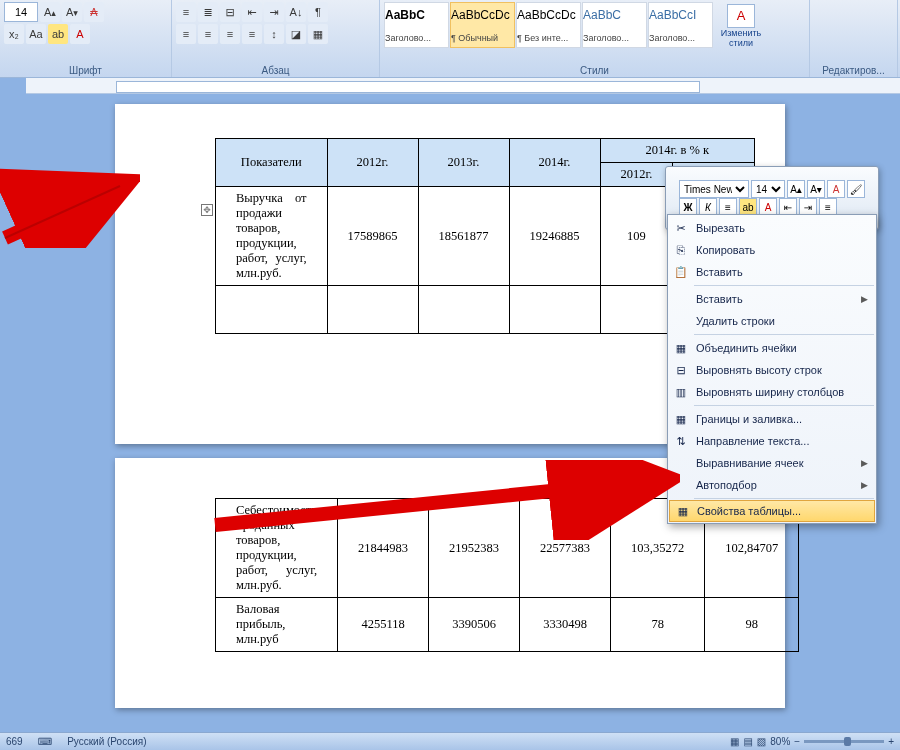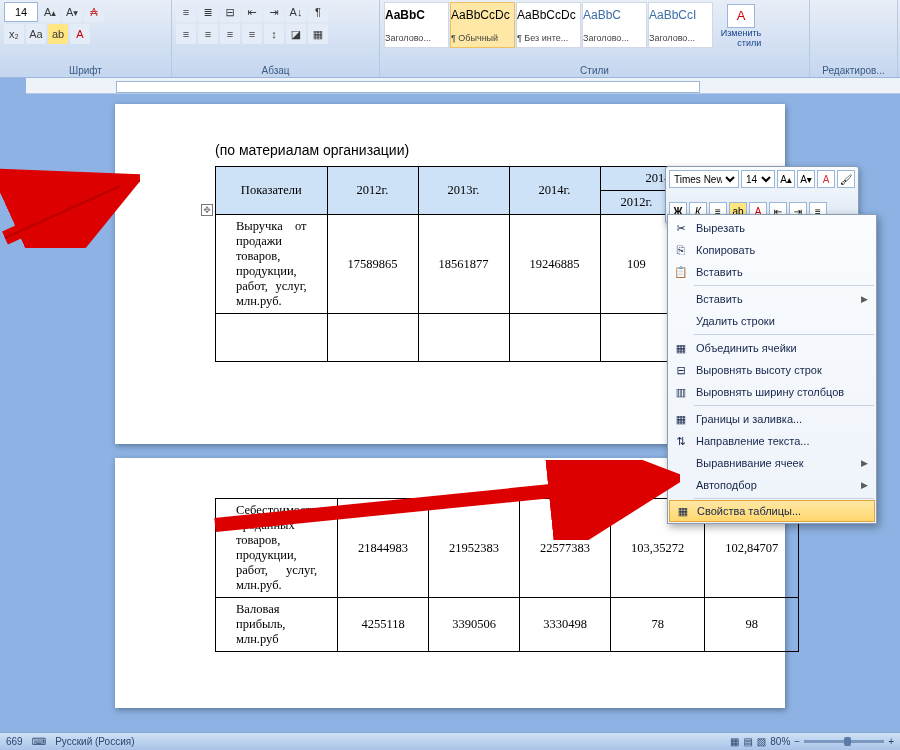--- a/index.html
+++ b/index.html
@@ -23,26 +23,26 @@
 .ruler::before{content:"";position:absolute;left:90px;right:200px;top:3px;height:10px;background:#fff;border:1px solid #9bb6d9}
 .page{background:#fff;width:670px;margin:10px auto 14px;box-shadow:1px 2px 6px rgba(0,0,0,.35);padding:0 0 0 0;position:relative}
 .page-inner{padding:18px 20px 12px 100px;font-family:"Times New Roman",serif;font-size:14px;color:#000}
 .cap{display:inline-block;margin:4px 0 8px}
 .tbl{border-collapse:collapse;width:540px}
 .tbl th,.tbl td{border:1px solid #000;padding:4px 20px;font-size:12.5px;font-family:"Times New Roman",serif;text-align:center;vertical-align:middle}
 .tbl th{background:#cde2f7;font-weight:normal}
 .tbl td.lbl{text-align:justify}
 .pgnum{text-align:center;color:#888;font-size:11px;margin:14px 0 4px}
 .page2 .page-inner{padding-top:40px}
-.statusbar{position:absolute;bottom:0;left:0;right:0;height:18px;background:linear-gradient(#cfe0f5,#a9c4e8);border-top:1px solid #8aa8d0;display:flex;align-items:center;font-size:10px;color:#2a456e;padding:0 6px;gap:9px}
+.statusbar{position:absolute;bottom:0;left:0;right:0;height:18px;background:linear-gradient(#cfe0f5,#a9c4e8);border-top:1px solid #8aa8d0;display:flex;align-items:center;font-size:10px;color:#2a456e;padding:0 6px;gap:15px}
 .zoom{margin-left:auto;display:flex;align-items:center;gap:4px}
 .slider{width:80px;height:3px;background:#7a98c0;position:relative}
 .slider::after{content:"";position:absolute;left:50%;top:-3px;width:7px;height:9px;background:#5b7aa6;border-radius:2px}
 
-.mini-toolbar{position:absolute;background:linear-gradient(#fafcfe,#dde7f3);border:1px solid #8a9db6;border-radius:3px;box-shadow:1px 2px 6px rgba(0,0,0,.3);padding:3px;display:flex;flex-direction:column;gap:14px}
+.mini-toolbar{position:absolute;background:linear-gradient(#fafcfe,#dde7f3);border:1px solid #8a9db6;border-radius:3px;box-shadow:1px 2px 6px rgba(0,0,0,.3);padding:13px;display:flex;flex-direction:column;gap:0}
 .mini-toolbar .row{display:flex;gap:2px;align-items:center}
 .mini-toolbar select,.mini-toolbar .mini{height:18px;font-size:10px;border:1px solid #9bb6d9;background:#fff}
 .mini{width:18px;display:flex;align-items:center;justify-content:center}
 
 .ctx-menu{position:absolute;width:210px;background:linear-gradient(#fafcfe,#eef3fa);border:1px solid #8a9db6;box-shadow:2px 3px 8px rgba(0,0,0,.35);padding:2px 0}
 .ctx-menu .item{display:flex;align-items:center;height:22px;padding:0 8px 0 28px;font-size:11px;color:#15254a;position:relative;cursor:pointer}
 .ctx-menu .item:hover,.ctx-menu .item.hl{background:linear-gradient(#ffe8a6,#ffd76d);border:1px solid #e0a53e;margin:-1px 1px;padding-left:27px}
 .ctx-menu .sep{height:1px;background:#c5d2e3;margin:2px 2px 2px 26px}
 .ctx-menu .icon{position:absolute;left:5px;width:16px;height:16px;font-size:11px;display:flex;align-items:center;justify-content:center}
 .ctx-menu .arrow{margin-left:auto;font-size:9px;color:#5a5a5a}
@@ -111,40 +111,39 @@
             <span class="stitle" style="color:#3a6ea5">AaBbC</span>
             <span class="slabel">Заголово...</span>
           </div>
         <div class="style-tile">
             <span class="stitle" style="color:#3a6ea5">AaBbCcI</span>
             <span class="slabel">Заголово...</span>
           </div>
       </div>
       <div class="change-styles">
         <div style="width:28px;height:24px;border:1px solid #9bb6d9;background:#fff;font-size:13px;line-height:22px;text-align:center;color:#c00">A</div>
-        <span style="font-size:9px;text-align:right;color:#15428b;white-space:pre-line">Изменить
+        <span style="font-size:9px;text-align:center;color:#15428b;white-space:pre-line">Изменить
 стили</span>
       </div>
     </div>
     <div class="ribbon-group-label">Стили</div>
   </div>
 
   <div class="ribbon-group" style="width:88px">
     <div class="ribbon-group-label">Редактиров...</div>
   </div>
 </div>
 
 <div class="doc-area">
   <div class="ruler"></div>
 
   <div class="page" style="height:340px">
     <div class="table-handle" style="left:86px;top:100px">✥</div>
     <div class="page-inner">
       <br>
-      <div class="cap">(по материалам организации)</div>
       <table class="tbl">
         <tbody>
             <tr>
           <th rowspan="2">Показатели</th>
           <th rowspan="2">2012г.</th>
           <th rowspan="2">2013г.</th>
           <th rowspan="2">2014г.</th>
           <th colspan="2">2014г. в % к</th>
         </tr>
         <tr>

